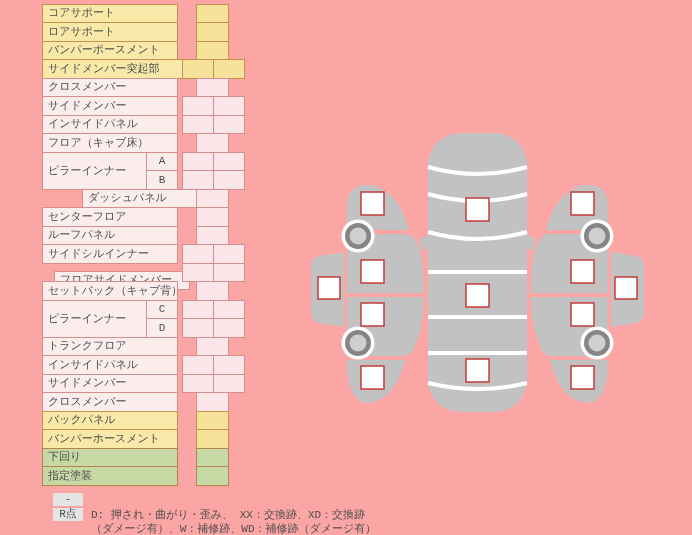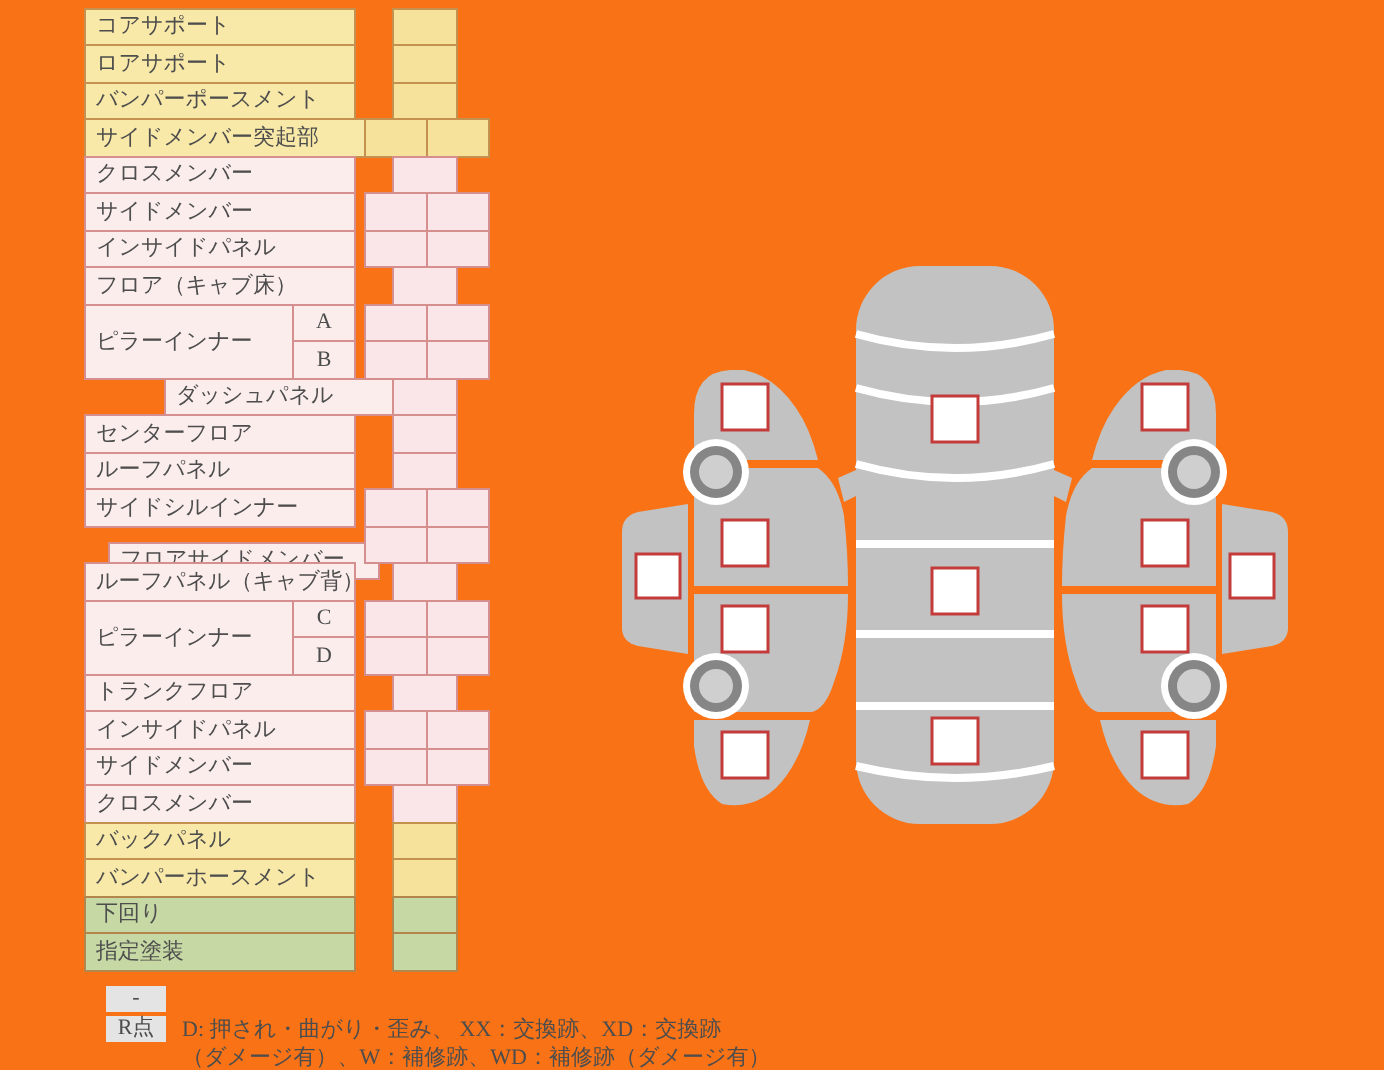--- a/index.html
+++ b/index.html
@@ -1,18 +1,18 @@
 <!DOCTYPE html>
 <html style="--yellow-bg: #F9E9A8; --yellow-cell: #F6E29B; --yellow-border: #C4924E; --pink-bg: #FCEDED; --pink-cell: #FAE5E8; --pink-border: #D68F8F; --green-bg: #C6D8A4; --green-cell: #C6D8A4; --green-border: #B3874B; --text: #4D4D4D; --legend-key-bg: #E4E4E4; --car-gray: #C2C2C2; --wheel-ring: #868686; --wheel-hub: #CFCFCF; --marker-stroke: #C43B3B; --marker-fill: #FFFFFF;"><head>
 <meta charset="utf-8">
 <style>
   html,body{margin:0;padding:0;background:#fff;}
   .page{
-    position:relative;width:692px;height:535px;background:#f97316;overflow:hidden;
-    font-family:Liberation Serif, serif;color:var(--text,#4d4d4d);
+    position:relative;width:692px;height:535px;background:#fca5a5;overflow:hidden;
+    font-family:Liberation Mono, monospace;color:var(--text,#4d4d4d);
   }
   
   .tbox{position:absolute;box-sizing:border-box;font-size:11px;line-height:1;}
   .lbl{display:flex;align-items:center;padding-left:5px;white-space:nowrap;}
   .sub{display:flex;align-items:center;justify-content:center;}
   .lbl-yellow{background:var(--yellow-bg);border:1px solid var(--yellow-border);}
   .lbl-pink{background:var(--pink-bg);border:1px solid var(--pink-border);}
   .lbl-green{background:var(--green-bg);border:1px solid var(--green-border);}
   .cell-yellow{background:var(--yellow-cell);border:1px solid var(--yellow-border);}
   .cell-pink{background:var(--pink-cell);border:1px solid var(--pink-border);}
@@ -69,21 +69,21 @@
       <div class="tbox lbl lbl-pink" style="left: 42px; top: 207px; width: 136px; height: 20px;">センターフロア</div>
       <div class="tbox cell-pink" style="left: 196px; top: 207px; width: 33px; height: 20px;"></div>
       <div class="tbox lbl lbl-pink" style="left: 42px; top: 226px; width: 136px; height: 19px;">ルーフパネル</div>
       <div class="tbox cell-pink" style="left: 196px; top: 226px; width: 33px; height: 19px;"></div>
       <div class="tbox lbl lbl-pink" style="left: 42px; top: 244px; width: 136px; height: 20px;">サイドシルインナー</div>
       <div class="tbox cell-pink" style="left: 182px; top: 244px; width: 32px; height: 20px;"></div>
       <div class="tbox cell-pink" style="left: 213px; top: 244px; width: 32px; height: 20px;"></div>
       <div class="tbox lbl lbl-pink" style="left: 42px; top: 271px; width: 136px; height: 19px; margin-left: 12px;">フロアサイドメンバー</div>
       <div class="tbox cell-pink" style="left: 182px; top: 263px; width: 32px; height: 19px;"></div>
       <div class="tbox cell-pink" style="left: 213px; top: 263px; width: 32px; height: 19px;"></div>
-      <div class="tbox lbl lbl-pink" style="left: 42px; top: 281px; width: 136px; height: 20px;">ルーフパネル（キャブ背）</div>
+      <div class="tbox lbl lbl-pink" style="left: 42px; top: 281px; width: 136px; height: 20px;">セットバック（キャブ背）</div>
       <div class="tbox cell-pink" style="left: 196px; top: 281px; width: 33px; height: 20px;"></div>
       <div class="tbox lbl lbl-pink" style="left: 42px; top: 300px; width: 105px; height: 38px;">ピラーインナー</div>
       <div class="tbox sub lbl-pink" style="left: 146px; top: 300px; width: 32px; height: 19px;">C</div>
       <div class="tbox cell-pink" style="left: 182px; top: 300px; width: 32px; height: 19px;"></div>
       <div class="tbox cell-pink" style="left: 213px; top: 300px; width: 32px; height: 19px;"></div>
       <div class="tbox sub lbl-pink" style="left: 146px; top: 318px; width: 32px; height: 20px;">D</div>
       <div class="tbox cell-pink" style="left: 182px; top: 318px; width: 32px; height: 20px;"></div>
       <div class="tbox cell-pink" style="left: 213px; top: 318px; width: 32px; height: 20px;"></div>
       <div class="tbox lbl lbl-pink" style="left: 42px; top: 337px; width: 136px; height: 19px;">トランクフロア</div>
       <div class="tbox cell-pink" style="left: 196px; top: 337px; width: 33px; height: 19px;"></div>

